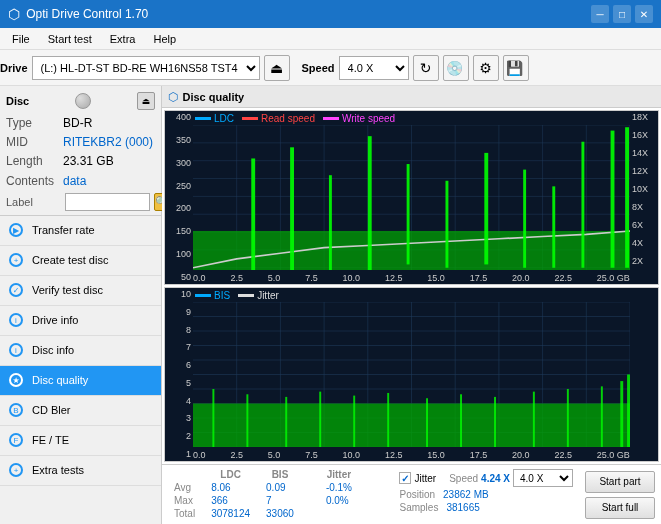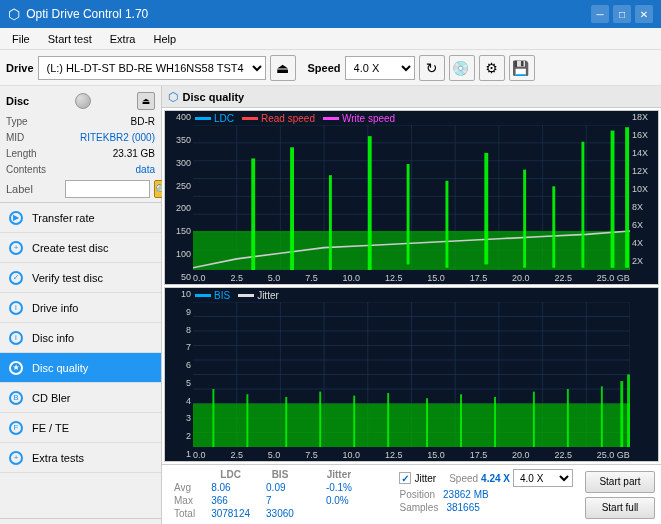--- a/index.html
+++ b/index.html
@@ -9,39 +9,39 @@
     .titlebar { background: #1a73c7; color: white; height: 28px; display: flex; align-items: center; justify-content: space-between; padding: 0 8px; }
     .titlebar-title { font-size: 12px; font-weight: 500; display: flex; align-items: center; gap: 6px; }
     .titlebar-controls { display: flex; gap: 4px; }
     .titlebar-btn { width: 18px; height: 18px; background: rgba(255,255,255,0.2); border: none; color: white; cursor: pointer; font-size: 10px; display: flex; align-items: center; justify-content: center; border-radius: 2px; }
 
     
     .menubar { background: #f5f5f5; border-bottom: 1px solid #ddd; height: 22px; display: flex; align-items: center; padding: 0 4px; gap: 2px; }
     .menu-item { padding: 12px 8px; cursor: pointer; font-size: 11px; color: #000; border-radius: 2px; height: 20px; display: flex; align-items: center; }
 
     
-    .toolbar { background: #f5f5f5; border-bottom: 1px solid #ddd; height: 36px; display: flex; align-items: center; padding: 0 6px; gap: 4px; }
+    .toolbar { background: #f5f5f5; border-bottom: 1px solid #ddd; height: 36px; display: flex; align-items: center; padding: 0 0; gap: 4px; }
     .toolbar-label { font-size: 11px; color: #000; font-weight: 600; }
     .drive-select { height: 24px; font-size: 11px; border: 1px solid #aaa; background: white; padding: 0 4px; min-width: 220px; }
     .toolbar-icon-btn { width: 26px; height: 26px; background: #f5f5f5; border: 1px solid #aaa; cursor: pointer; display: flex; align-items: center; justify-content: center; font-size: 14px; border-radius: 2px; }
     .speed-label { font-size: 11px; font-weight: 600; margin-left: 8px; }
     .speed-select { height: 24px; font-size: 11px; border: 1px solid #aaa; background: white; padding: 0 4px; width: 70px; }
 
     
     .main { display: flex; height: calc(524px - 86px); }
 
     
     .sidebar { width: 162px; background: #f0f0f0; border-right: 1px solid #ccc; display: flex; flex-direction: column; flex-shrink: 0; }
 
     
     .disc-panel { padding: 6px 6px 4px 6px; border-bottom: 1px solid #ccc; }
     .disc-header { display: flex; align-items: center; justify-content: space-between; margin-bottom: 4px; }
     .disc-title { font-size: 11px; font-weight: 700; color: #000; }
     .disc-icon { width: 16px; height: 16px; border-radius: 50%; background: radial-gradient(circle at 30% 30%, #ddd, #aaa); border: 1px solid #999; }
-    .disc-info-row { display: flex; gap: 18px; font-size: 10px; line-height: 1.6; justify-content: space-between; }
+    .disc-info-row { display: flex; gap: 2px; font-size: 12px; line-height: 1.6; }
     .disc-info-key { color: #555; min-width: 55px; }
     .disc-info-val { color: #000; }
     .disc-info-val.blue { color: #0066cc; }
     .label-row { display: flex; align-items: center; gap: 4px; margin-top: 2px; }
     .label-input { height: 18px; font-size: 11px; border: 1px solid #aaa; width: 85px; padding: 0 2px; }
     .label-icon-btn { width: 18px; height: 18px; background: #f0c040; border: 1px solid #aa8000; cursor: pointer; display: flex; align-items: center; justify-content: center; font-size: 10px; border-radius: 2px; }
 
     
     .nav-items { flex: 1; display: flex; flex-direction: column; }
     .nav-item { height: 30px; display: flex; align-items: center; padding: 0 8px; gap: 8px; cursor: pointer; font-size: 11px; color: #000; border-bottom: 1px solid #ddd; }

